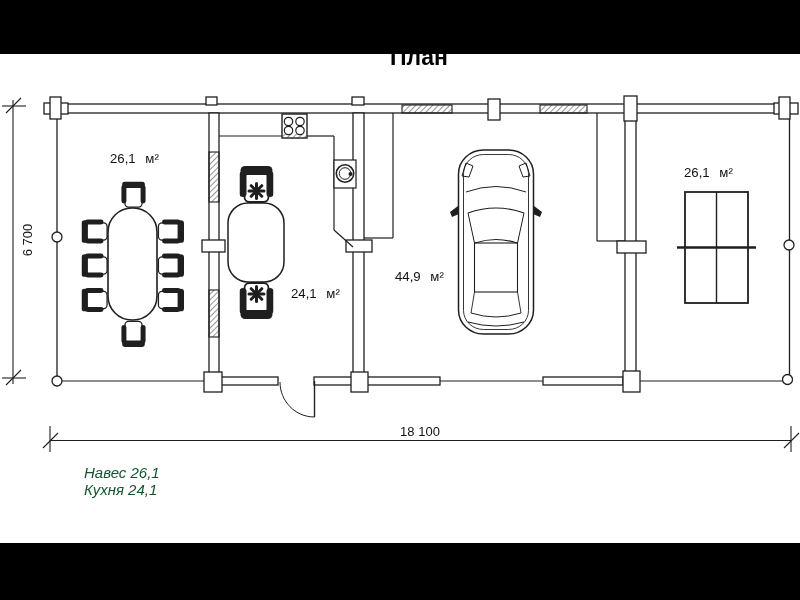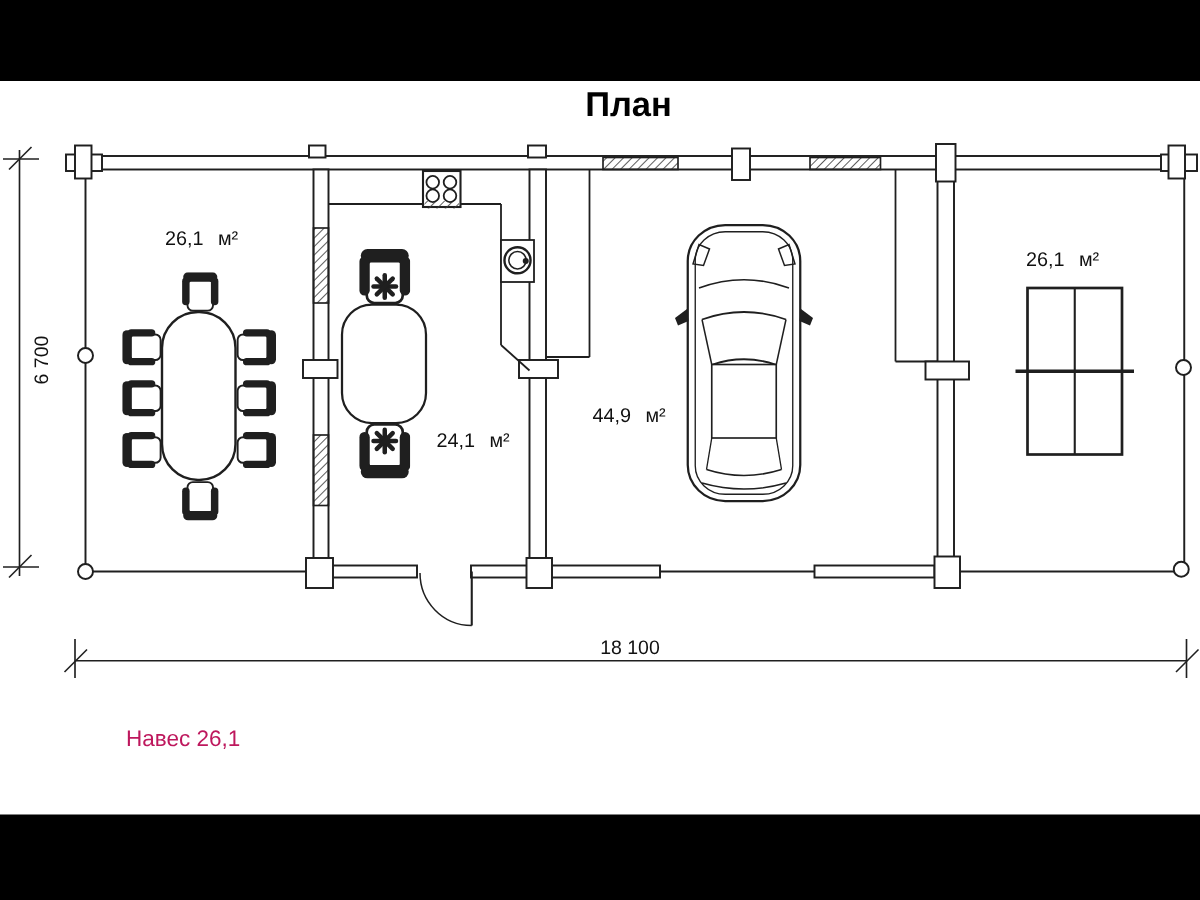--- a/index.html
+++ b/index.html
@@ -6,26 +6,26 @@
   body{
     width:800px;height:600px;position:relative;overflow:hidden;
     background:#ffffff;
     font-family:"Liberation Sans", sans-serif;
   }
   .letterbox{position:absolute;left:0;width:800px;background:#000;}
   .letterbox.top{top:0;height:54px;}
   .letterbox.bottom{top:543px;height:57px;}
   .slide{position:absolute;left:0;top:54px;width:800px;height:489px;background:#fff;}
   .title{
-    position:absolute;top:56px;left:419px;transform:translateX(-50%);
+    position:absolute;top:44px;left:419px;transform:translateX(-50%);
     font-size:23px;font-weight:bold;color:#000;white-space:nowrap;
   }
   .legend{
-    position:absolute;left:84px;top:484px;color:#be185d;
-    font-size:15px;line-height:17.4px;white-space:nowrap;
+    position:absolute;left:84px;top:464px;color:#14532d;
+    font-size:15px;line-height:17.4px;white-space:nowrap;font-style:italic;
   }
   svg.plan{position:absolute;left:0;top:0;}
   svg .ln{stroke:#1f1f1f;fill:none;}
   svg .wall{fill:#ffffff;stroke:#1f1f1f;stroke-width:1.3;}
   svg .stub{fill:#ffffff;stroke:#1f1f1f;stroke-width:1.3;}
   svg .furn{fill:#ffffff;stroke:#1f1f1f;}
   svg text{fill:#111;font-family:"Liberation Sans",sans-serif;}
   .roomlabel{font-size:13.2px;word-spacing:6px;}
   .dimlabel{font-size:13px;}
 </style>
@@ -205,13 +205,14 @@
   <text class="dimlabel" x="420" y="436" text-anchor="middle">18 100</text>
 
   <text class="roomlabel" x="110" y="163">26,1 м²</text>
   <text class="roomlabel" x="291" y="298">24,1 м²</text>
   <text class="roomlabel" x="395" y="281">44,9 м²</text>
   <text class="roomlabel" x="684" y="177">26,1 м²</text>
 </svg>
 
 <div class="legend">
   <div>Навес 26,1</div>
+  <div>Кухня 24,1</div>
 </div>
 
 </body></html>

